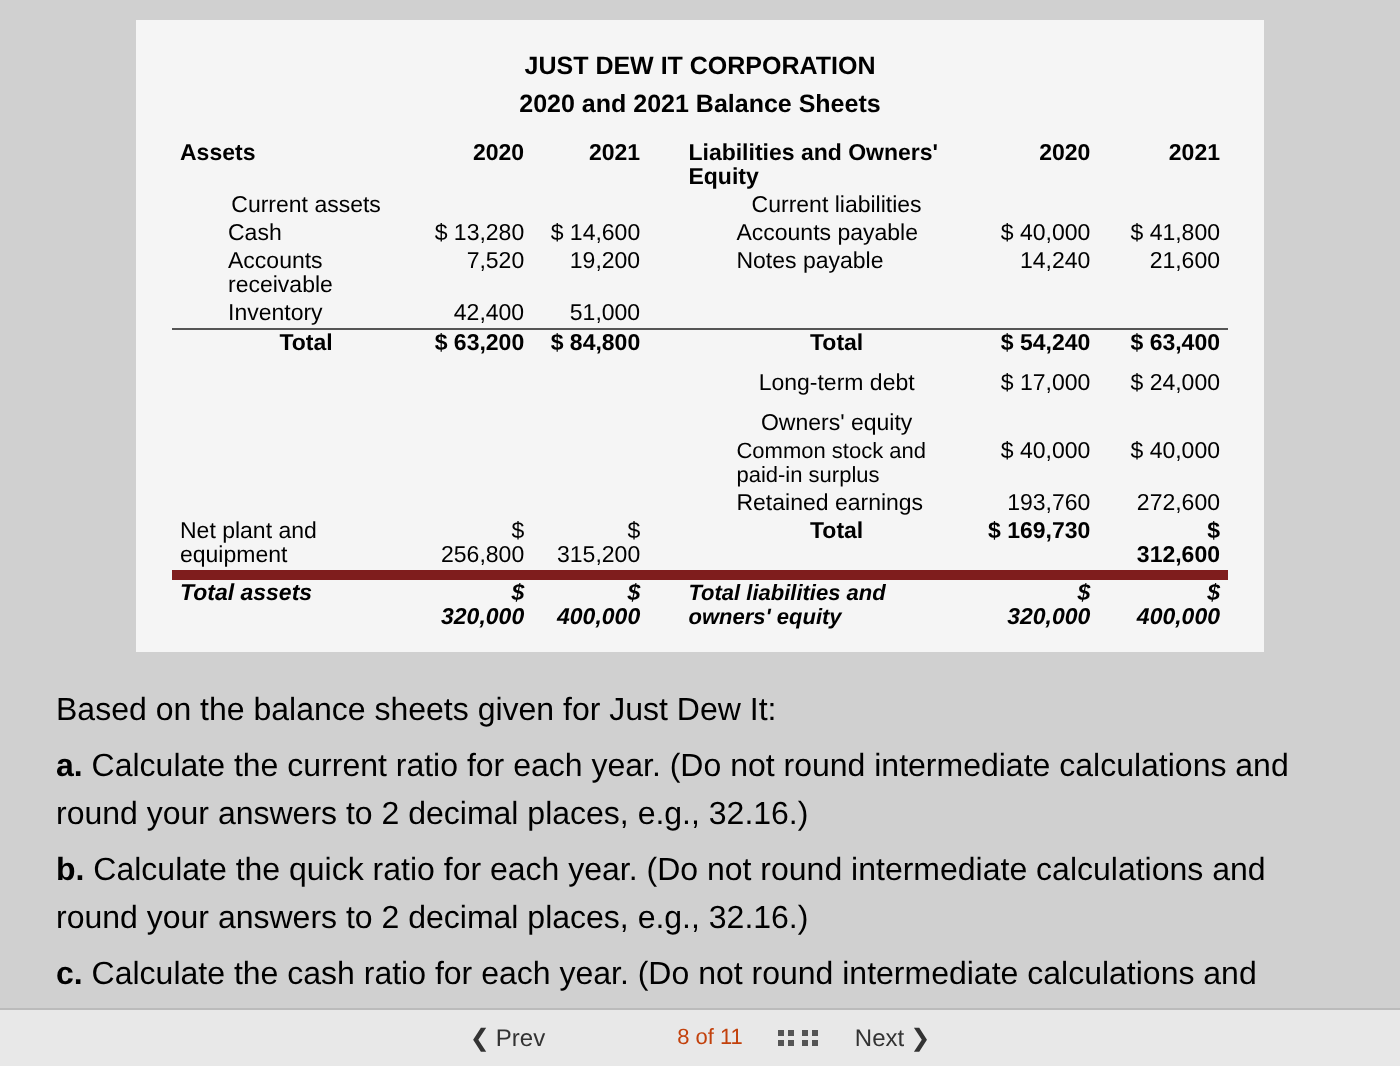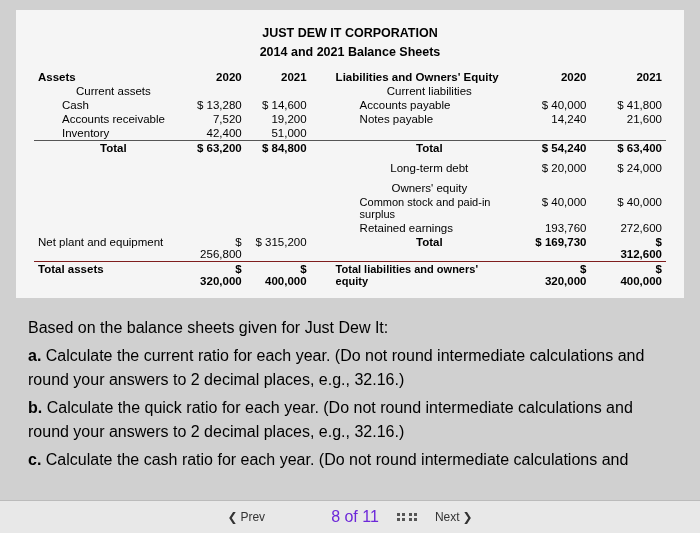--- a/index.html
+++ b/index.html
@@ -9,21 +9,21 @@
       background: #d0d0d0;
       font-family: Arial, sans-serif;
       font-size: 12px;
       display: flex;
       flex-direction: column;
       align-items: center;
       justify-content: flex-start;
       overflow: hidden;
     }
     .page-container {
-      width: 668px;
+      width: 564px;
       background: #f5f5f5;
       margin: 10px auto;
       padding: 14px 18px 10px 18px;
     }
     .header {
       text-align: center;
       font-weight: bold;
       font-size: 12.5px;
       line-height: 1.5;
       margin-bottom: 8px;
@@ -65,22 +65,22 @@
     }
     .nav-btn {
       font-size: 12px;
       color: #333;
       cursor: pointer;
       display: flex;
       align-items: center;
       gap: 3px;
     }
     .nav-page {
-      font-size: 16px;
-      color: #6d28d9;
+      font-size: 11px;
+      color: #c2410c;
       margin-left: 48px;
     }
     .grid-icon {
       display: inline-flex;
       gap: 2px;
       align-items: center;
     }
     .grid-dot {
       display: inline-block;
       width: 3px;
@@ -92,21 +92,21 @@
       grid-template-columns: 3px 3px;
       gap: 2px;
     }
   </style>
 </head>
 <body>
 
 <div class="page-container">
   <div class="header">
     <div>JUST DEW IT CORPORATION</div>
-    <div>2014 and 2021 Balance Sheets</div>
+    <div>2020 and 2021 Balance Sheets</div>
   </div>
 
   <table class="balance-sheet">
     <colgroup>
       <col style="width:140px">
       <col style="width:62px">
       <col style="width:62px">
       <col style="width:20px">
       <col style="width:175px">
       <col style="width:72px">
@@ -182,21 +182,21 @@
       <td></td>
           <td></td>
           <td></td>
     </tr>
     <tr>
       <td></td>
           <td></td>
           <td></td>
           <td></td>
       <td class="indent1">Long-term debt</td>
-      <td class="right">$ 20,000</td>
+      <td class="right">$ 17,000</td>
       <td class="right">$ 24,000</td>
     </tr>
 
     <tr class="section-spacer">
           <td colspan="7"></td>
         </tr>
 
     <tr>
       <td></td>
           <td></td>
@@ -232,21 +232,21 @@
       <td class="right" style="white-space:pre-line;">$
 256,800</td>
       <td class="right">$ 315,200</td>
       <td></td>
       <td class="indent1 bold">Total</td>
       <td class="right bold">$ 169,730</td>
       <td class="right bold" style="white-space:pre-line;">$
 312,600</td>
     </tr>
 
-    <tr style="border-top:1px solid #7f1d1d;">
+    <tr style="border-top:5px solid #7f1d1d;font-style:italic;">
       <td class="bold">Total assets</td>
       <td class="right bold" style="white-space:pre-line;">$
 320,000</td>
       <td class="right bold" style="white-space:pre-line;">$
 400,000</td>
       <td></td>
       <td class="bold" style="font-size:11px;">Total liabilities and owners' equity</td>
       <td class="right bold" style="white-space:pre-line;">$
 320,000</td>
       <td class="right bold" style="white-space:pre-line;">$

